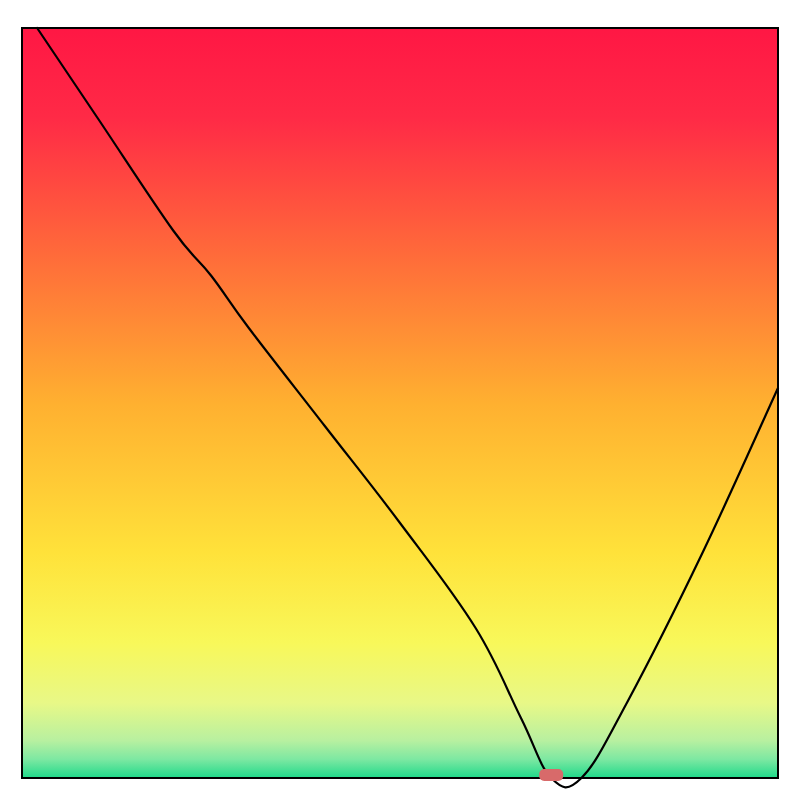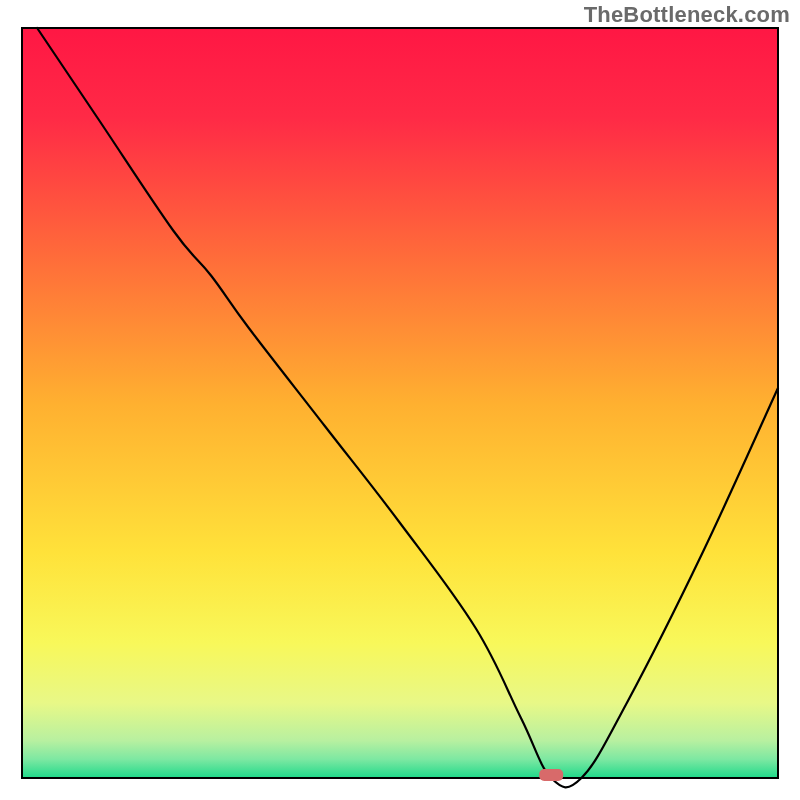--- a/index.html
+++ b/index.html
@@ -31,21 +31,20 @@
     left: 0;
     top: 0;
     width: 800px;
     height: 800px;
   }
 </style>
 </head>
 <body>
 
 <div class="container">
-  <div class="watermark">TheBottleneck.com</div>
   <svg class="chart" viewBox="0 0 800 800">
     <defs>
       <linearGradient id="bg-grad" x1="0" y1="0" x2="0" y2="1">
           <stop offset="0%" stop-color="#ff1744"></stop>
           <stop offset="12%" stop-color="#ff2a46"></stop>
           <stop offset="30%" stop-color="#ff6a3a"></stop>
           <stop offset="50%" stop-color="#ffb030"></stop>
           <stop offset="70%" stop-color="#ffe23a"></stop>
           <stop offset="82%" stop-color="#f8f85a"></stop>
           <stop offset="90%" stop-color="#e8f887"></stop>

